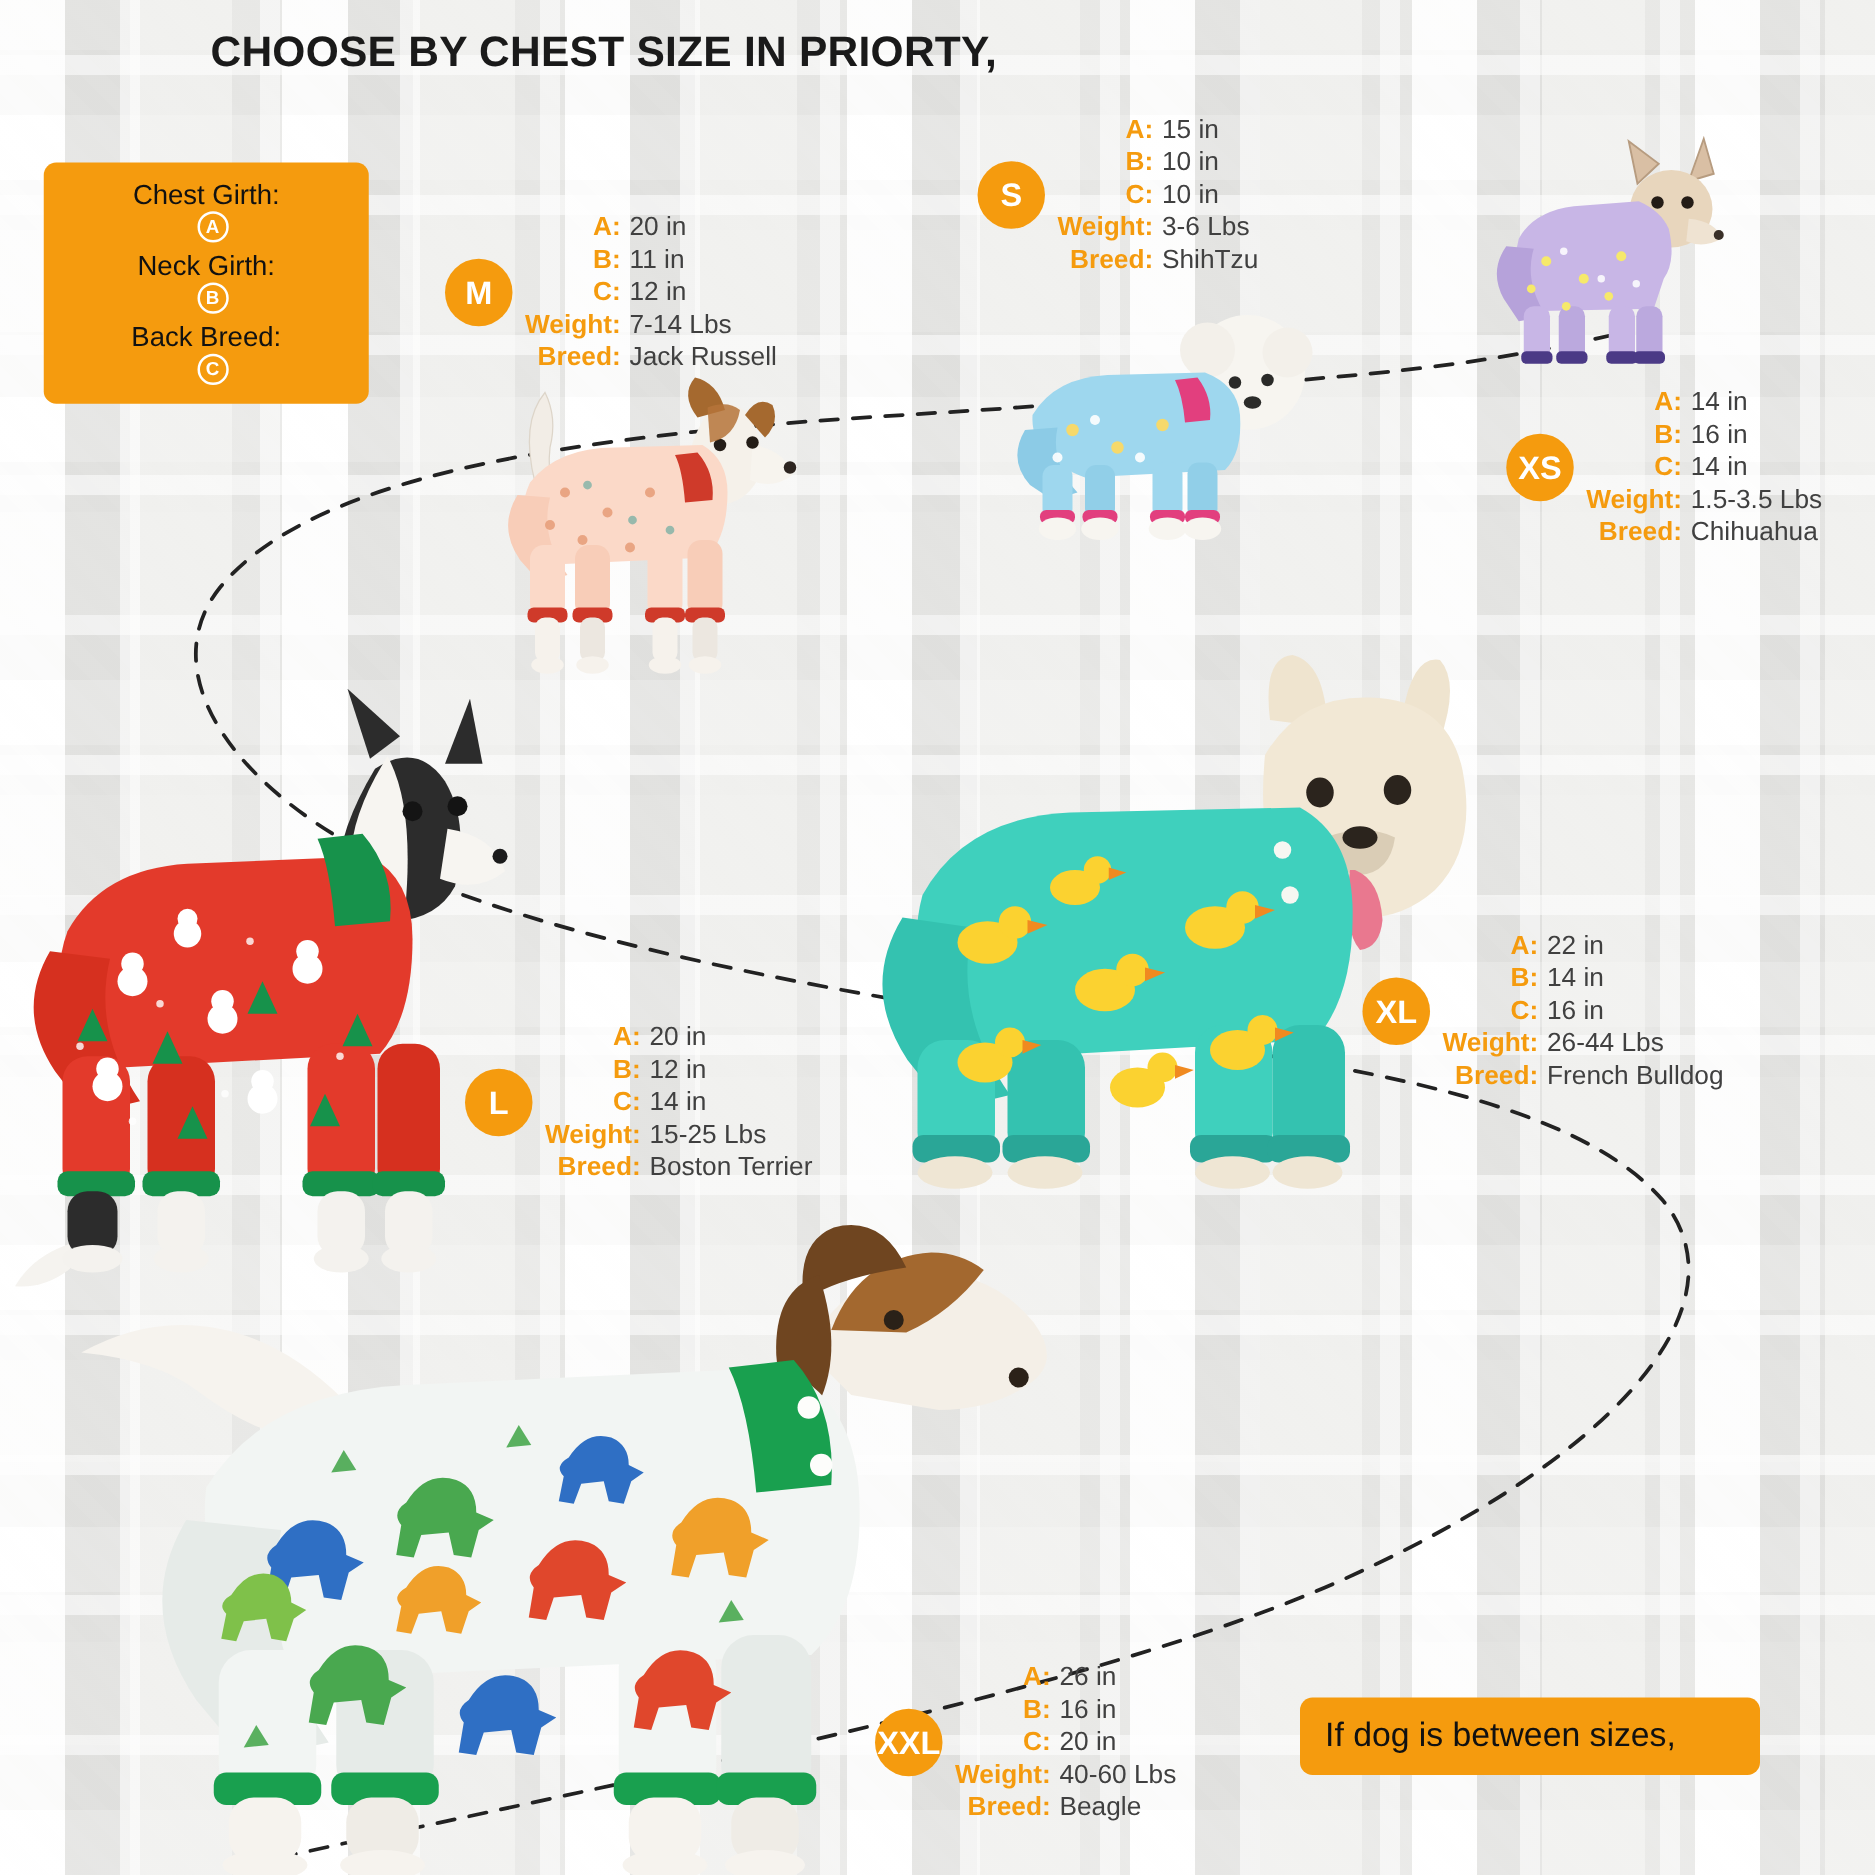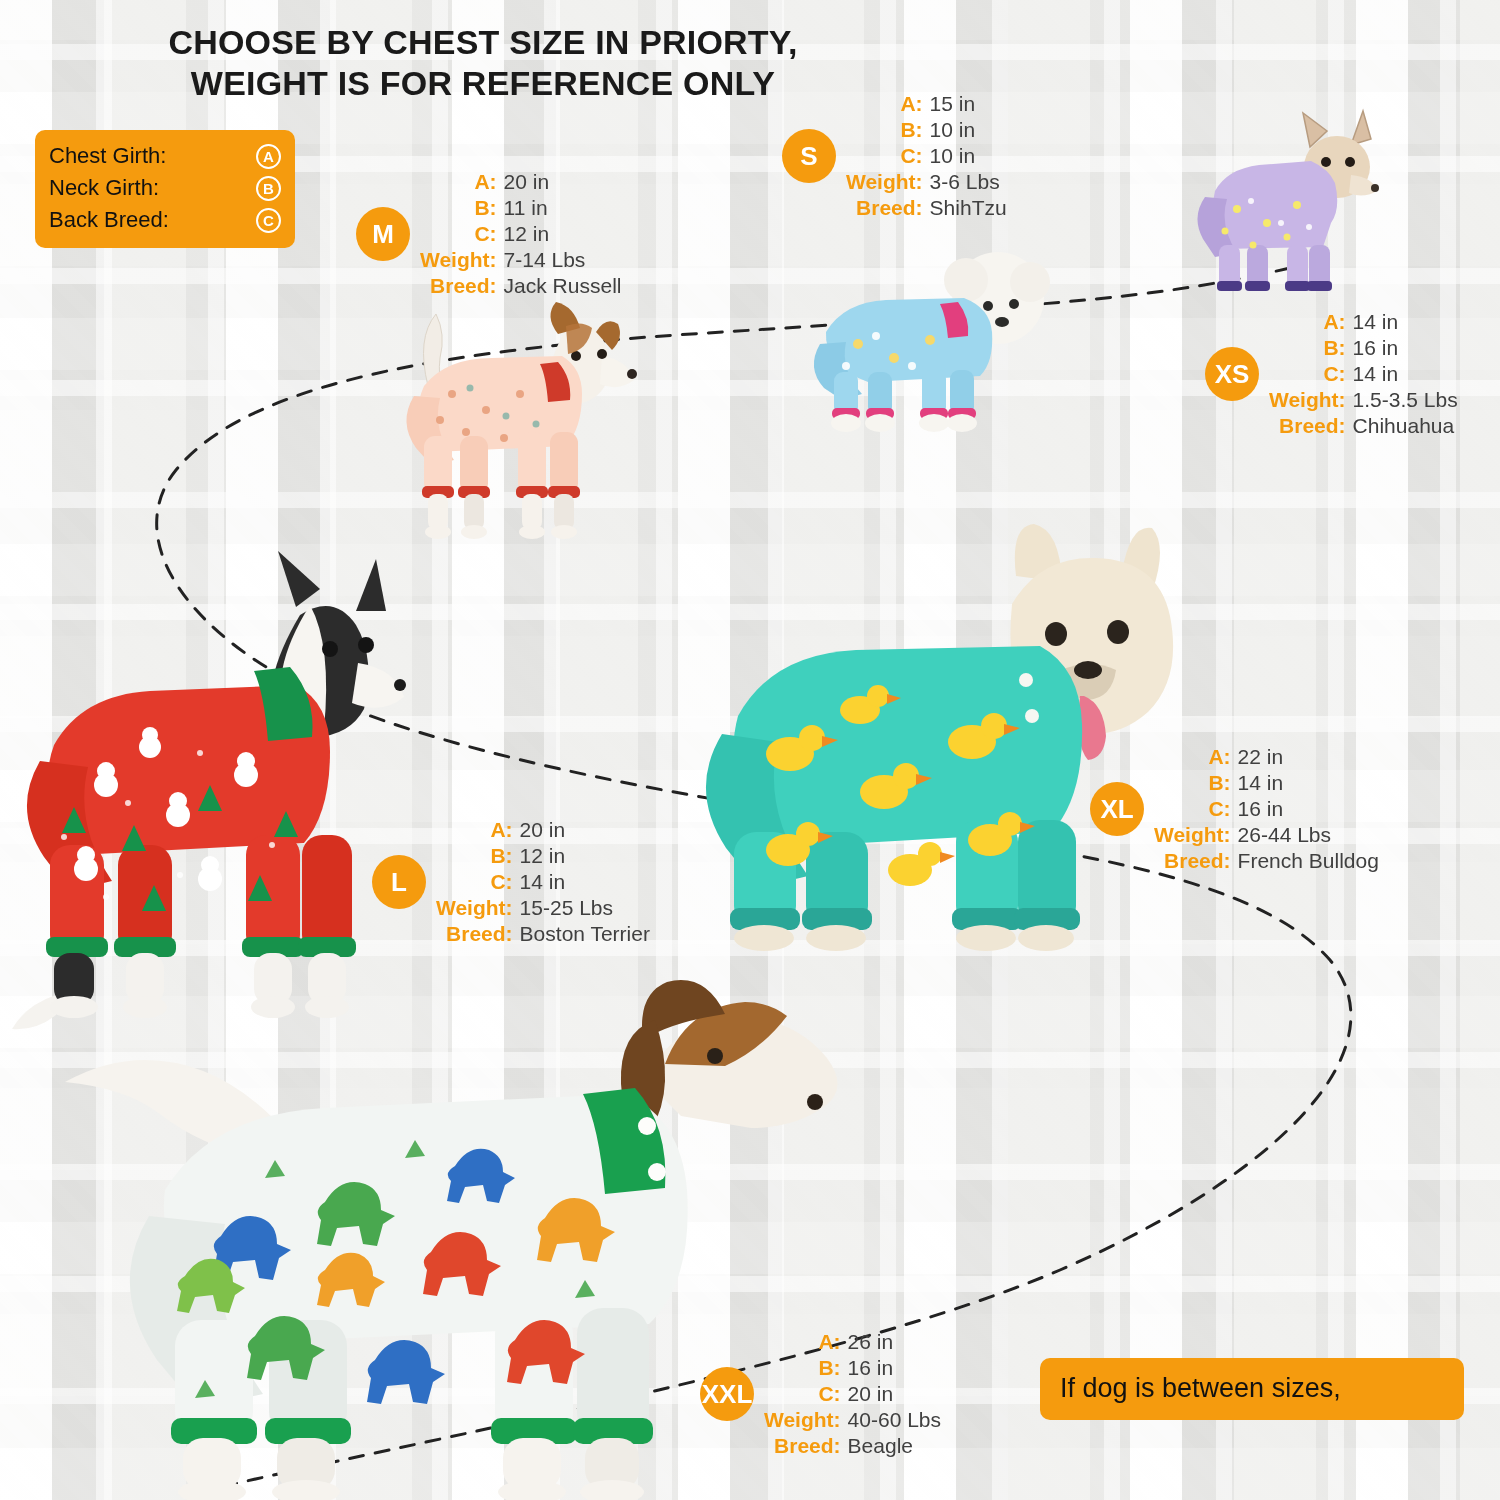--- a/index.html
+++ b/index.html
@@ -33,21 +33,21 @@
     text-align:center;
   }
 
   
   #legend{
     position:absolute;left:35px;top:130px;width:260px;
     background:#F59B0E;border-radius:10px;padding:10px 14px 12px 14px;
     box-sizing:border-box;
   }
   #legend .row{display:flex;align-items:center;justify-content:space-between;
-    font-size:22px;color:#111;font-weight:500;padding:3px 0;}
+    font-size:22px;color:#111;font-weight:500;padding:3px 0;flex-direction:column;}
   #legend .row .lbl{white-space:nowrap;}
   .circ-w{
     width:25px;height:25px;border-radius:50%;border:2px solid #fff;color:#fff;
     display:flex;align-items:center;justify-content:center;font-size:15px;font-weight:bold;
     box-sizing:border-box;flex:none;margin-left:10px;
   }
 
   
   .spec{position:absolute;display:flex;align-items:center;gap:10px;}
   .badge{
@@ -58,21 +58,21 @@
   .badge.small-txt{font-size:26px;}
   .k{color:#F59B0E;font-weight:bold;}
 
   
   .spec .grid{display:grid;grid-template-columns:auto auto;column-gap:7px;row-gap:2px;font-size:21px;}
   .spec .grid .k{justify-self:end;color:#F59B0E;font-weight:bold;}
   .spec .grid .v{justify-self:start;color:#404040;}
 
   
   #note{
-    position:absolute;left:1040px;top:1358px;width:424px;
+    position:absolute;left:1040px;top:1358px;width:368px;
     background:#F59B0E;border-radius:10px;padding:14px 20px;
     box-sizing:border-box;font-size:27px;color:#111;line-height:1.25;
   }
 
   
   .dog{position:absolute;}
   svg{display:block;overflow:visible;}
 </style>
 </head>
 <body>
@@ -439,21 +439,20 @@
           <path d="M390,180 l10,16 l-20,2 Z"></path>
       <path d="M180,420 l10,16 l-20,2 Z"></path>
           <path d="M560,320 l10,16 l-20,2 Z"></path>
     </g>
   </g>
 </svg>
 </div>
 
 <div id="heading">
   <div>CHOOSE BY CHEST SIZE IN PRIORTY,</div>
-  <div>WEIGHT IS FOR REFERENCE ONLY</div>
 </div>
 
 <div id="legend">
   <div class="row">
     <span class="lbl">Chest Girth:</span>
     <span class="circ-w">A</span>
   </div>
   <div class="row">
     <span class="lbl">Neck Girth:</span>
     <span class="circ-w">B</span>

